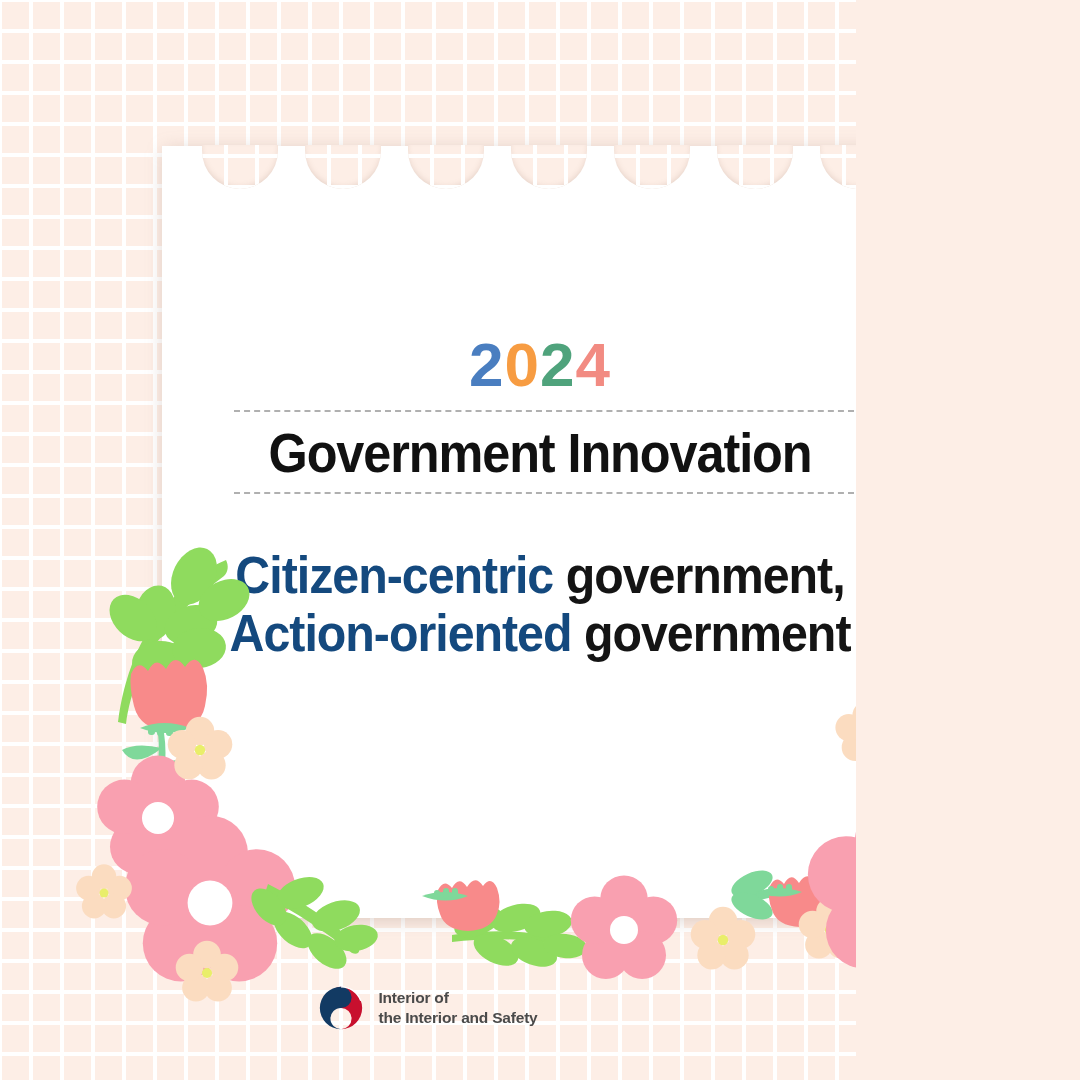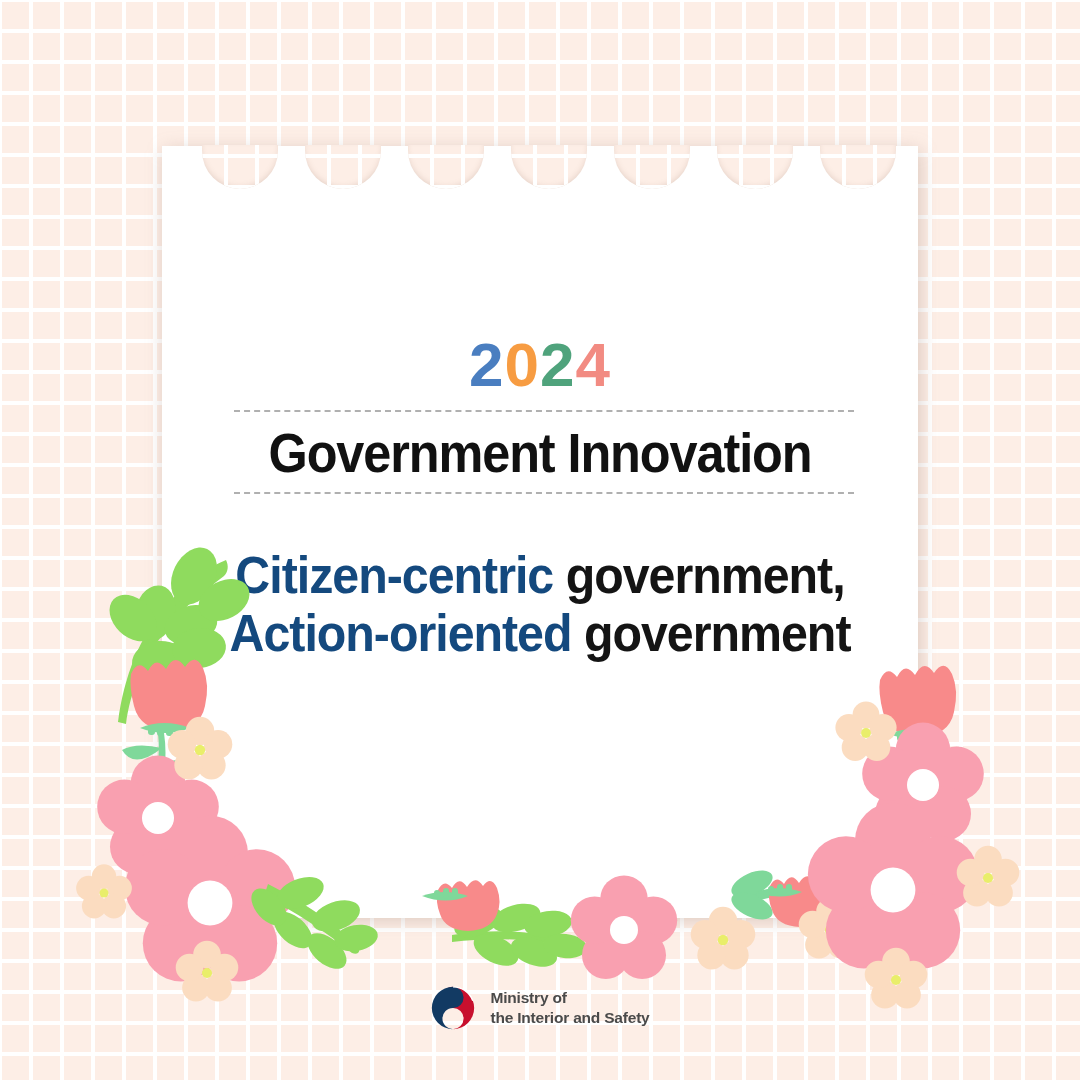--- a/index.html
+++ b/index.html
@@ -2,21 +2,21 @@
 <html><head>
 <meta charset="utf-8">
 <style>
   html,body{margin:0;padding:0;}
   body{
     width:1080px;height:1080px;overflow:hidden;
     font-family:"Liberation Sans", sans-serif;
     background:#fdeee6;
   }
   #poster{
-    position:relative;width:1080px;height:1080px;overflow:hidden;
+    position:relative;width:856px;height:1080px;overflow:hidden;
     background-color:#fdeee6;
     background-image:
       linear-gradient(to right, #ffffff 0px, #ffffff 4px, transparent 4px),
       linear-gradient(to bottom, #ffffff 0px, #ffffff 4px, transparent 4px);
     background-size:31px 31px;
     background-position:-2px -2px;
   }
 
   
   #paper-shadow{
@@ -293,18 +293,18 @@
   </svg>
 
   <div id="ministry">
     <svg width="46" height="46" viewBox="0 0 100 100">
       <path d="M50 4 A46 46 0 0 1 50 96 A23 23 0 0 0 50 50 A23 23 0 0 1 50 4 Z" fill="#c8102e"></path>
       <path d="M50 96 A46 46 0 0 1 50 4 A23 23 0 0 1 50 50 A23 23 0 0 0 50 96 Z" fill="#123a63"></path>
       <circle cx="50" cy="50" r="46" fill="none" stroke="#ffffff" stroke-width="0"></circle>
       <path d="M50 4 A46 46 0 0 1 93 34" fill="none" stroke="#ffffff" stroke-width="3"></path>
     </svg>
     <div id="ministry-text">
-      <div>Ministry of</div>
+      <div>Interior of</div>
       <div>the Interior and Safety</div>
     </div>
   </div>
 
 </div>
 
 </body></html>

